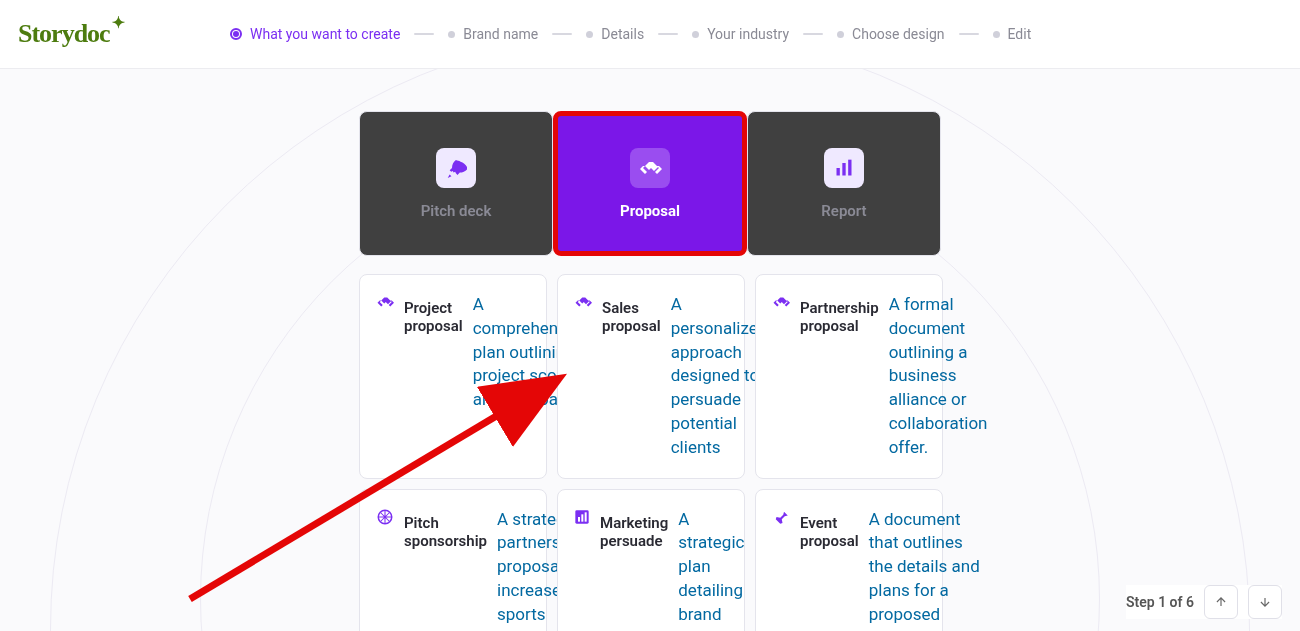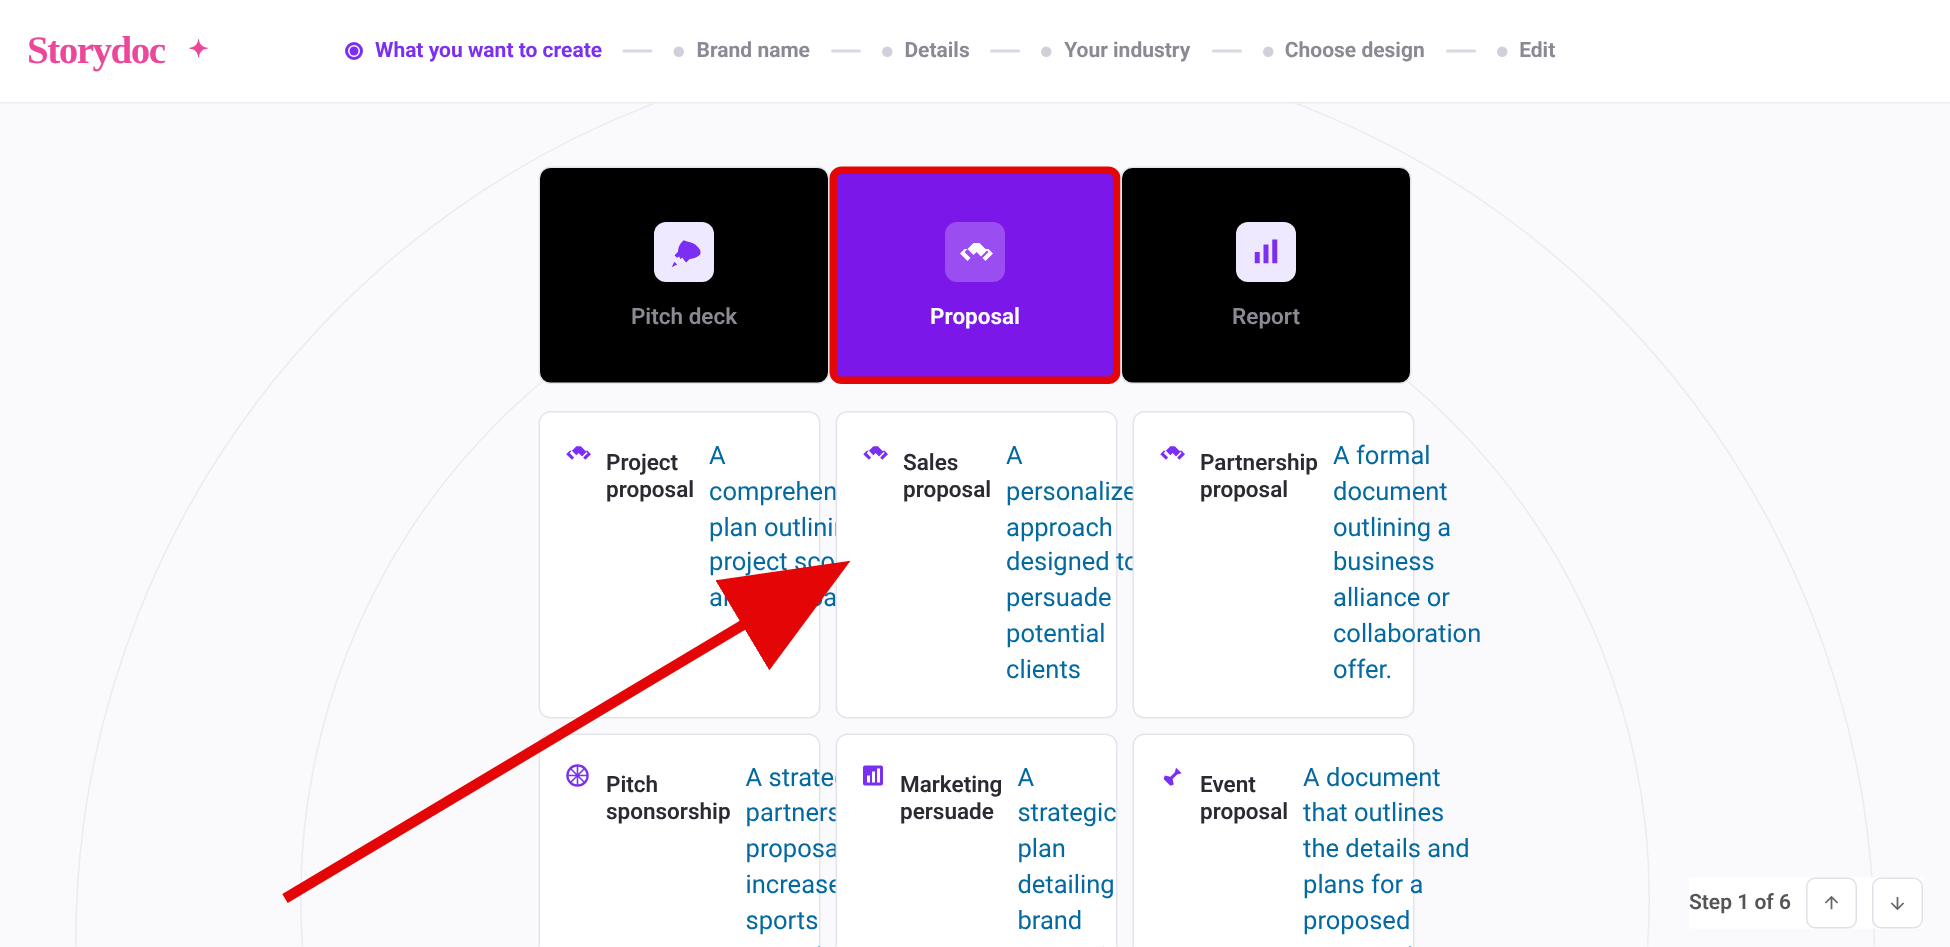--- a/index.html
+++ b/index.html
@@ -18,25 +18,25 @@
     border-bottom: 1px solid #ececf0;
     display: flex;
     align-items: center;
     padding: 0 18px;
     position: relative;
   }
   .logo {
     font-family: "Segoe Script", "Brush Script MT", cursive;
     font-weight: 700;
     font-size: 26px;
-    color: #ec4899;
+    color: #4d7c0f;
     letter-spacing: -1px;
     display: flex;
-    align-items: flex-end;
-    gap: 16px;
+    align-items: flex-start;
+    gap: 2px;
   }
   .logo .sparkle {
     font-size: 16px;
     position: relative;
     top: -6px;
   }
   .steps {
     position: absolute;
     left: 230px;
     display: flex;
@@ -69,21 +69,21 @@
     border-radius: 50%;
     top: 1px; left: 1px;
   }
   .step-dot.small {
     width: 7px; height: 7px;
     border: none;
     background: #d0d0da;
   }
   .step-label {
     font-size: 14px;
-    font-weight: 700;
+    font-weight: 400;
     color: #8a8a95;
     white-space: nowrap;
   }
   .step.active .step-label { color: #7b2ff2; }
   .step-sep {
     width: 20px;
     height: 2px;
     background: #d8d8e0;
     border-radius: 1px;
   }
@@ -112,21 +112,21 @@
 
   .mode-row {
     display: flex;
     gap: 0;
   }
   .mode-card {
     width: 194px;
     height: 145px;
     border: 1px solid #e4e4ec;
     border-radius: 8px;
-    background: #000000;
+    background: #404040;
     display: flex;
     flex-direction: column;
     align-items: center;
     justify-content: center;
     gap: 14px;
     cursor: pointer;
   }
   .mode-card + .mode-card { margin-left: 0; }
   .mode-card .mode-icon-wrap {
     width: 40px; height: 40px;

